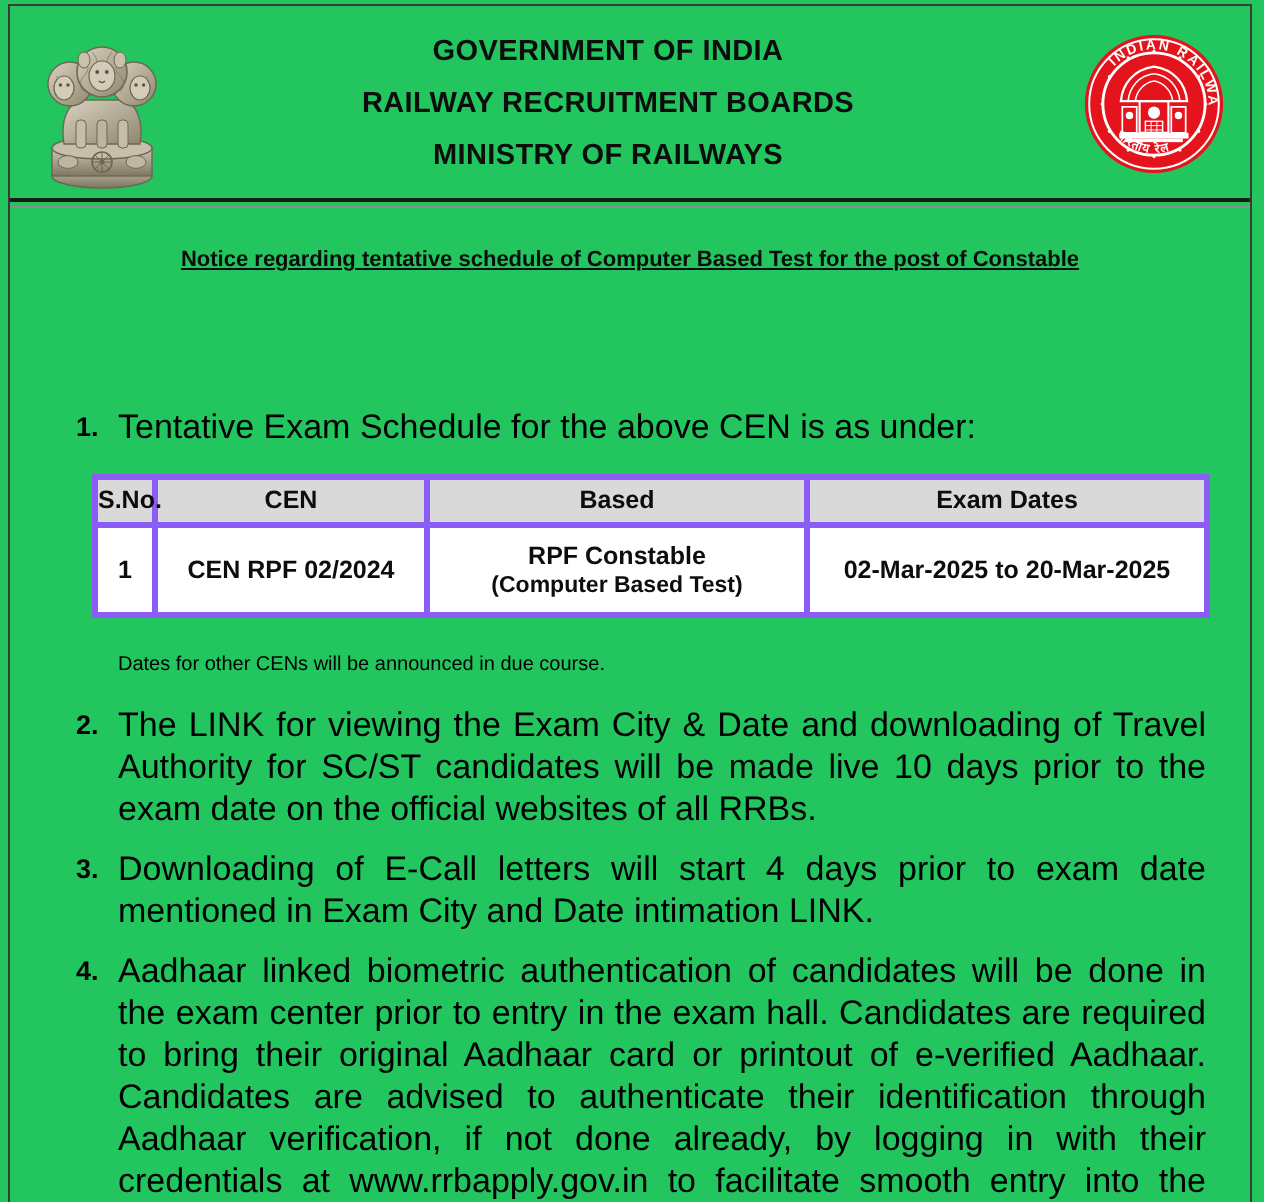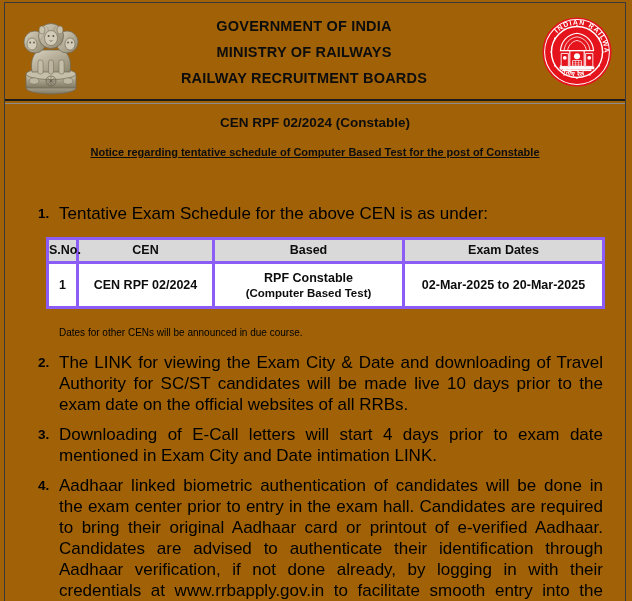--- a/index.html
+++ b/index.html
@@ -12,21 +12,21 @@
     height: 601px;
     font-family: "Liberation Sans", sans-serif;
     color: #000000;
     overflow: hidden;
   }
 
   #page {
     position: relative;
     width: 632px;
     height: 601px;
-    background: #a16207;
+    background: #22c55e;
     box-sizing: border-box;
   }
 
   
   #doc-frame {
     position: absolute;
     left: 4px;
     top: 2px;
     width: 622px;
     height: 599px;
@@ -280,22 +280,22 @@
             <circle cx="53.8" cy="34.5" r=".9" fill="#5e5745"></circle>
 
           <ellipse cx="24" cy="22" rx="3" ry="4" fill="#c8c1ab" stroke="#6e6754" stroke-width="0.5"></ellipse>
           <ellipse cx="42" cy="22" rx="3" ry="4" fill="#c8c1ab" stroke="#6e6754" stroke-width="0.5"></ellipse>
         </svg>
       </span>
     </div>
 
     <div id="header-titles">
       <div>GOVERNMENT OF INDIA</div>
+      <div>RAILWAY RECRUITMENT BOARDS</div>
       <div>MINISTRY OF RAILWAYS</div>
-      <div>RAILWAY RECRUITMENT BOARDS</div>
     </div>
 
     <div id="logo-wrap">
       <span>
         <svg class="logo-svg" width="72" height="72" viewBox="0 0 100 100" aria-hidden="true">
           <defs>
             <path id="arcTop" d="M 12,50 A 38,38 0 0 1 88,50" fill="none"></path>
             <path id="arcBottom" d="M 16,50 A 34,34 0 0 0 84,50" fill="none"></path>
           </defs>
           <circle cx="50" cy="50" r="48" fill="#e4131c"></circle>
@@ -355,21 +355,20 @@
           </text>
         </svg>
       </span>
     </div>
   </div>
 
   <div id="header-rule"></div>
   <div id="header-rule2"></div>
 
   <div id="title-block">
-    <div id="cen-title">CEN RPF 02/2024 (Constable)</div>
     <div id="notice-title">Notice regarding tentative schedule of Computer Based Test for the post of Constable</div>
   </div>
 
   <div id="body">
 
     <div class="item">
       <div class="num">1.</div>
       <div class="txt">Tentative Exam Schedule for the above CEN is as under:</div>
     </div>
 

